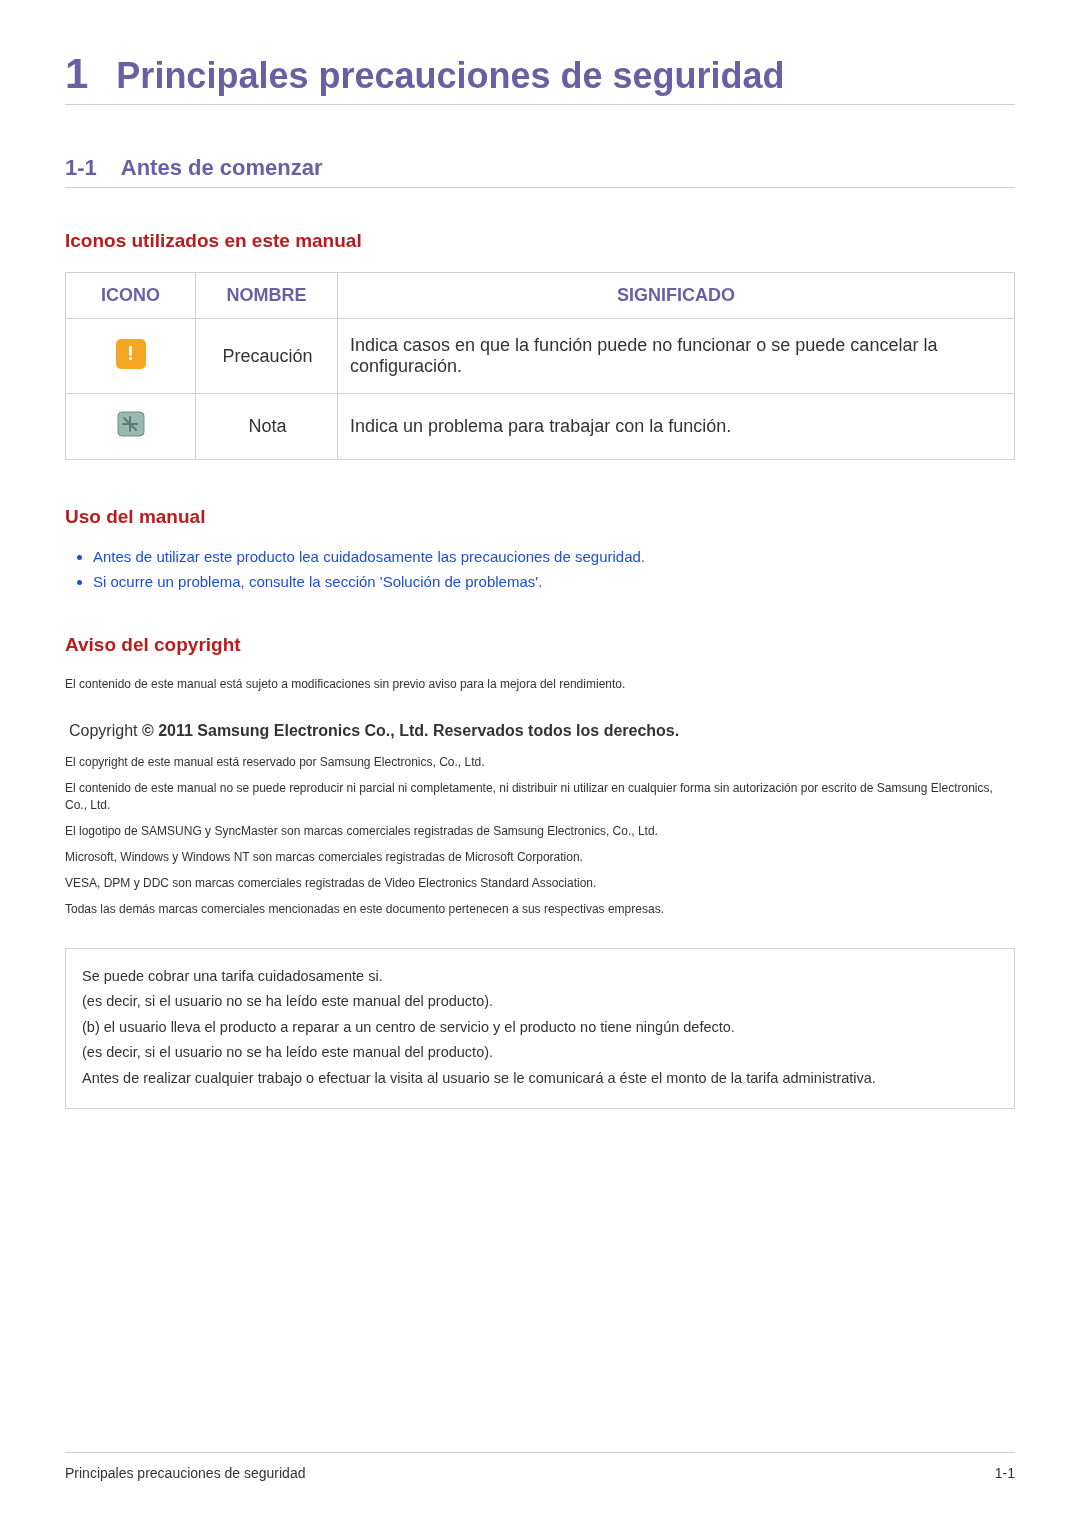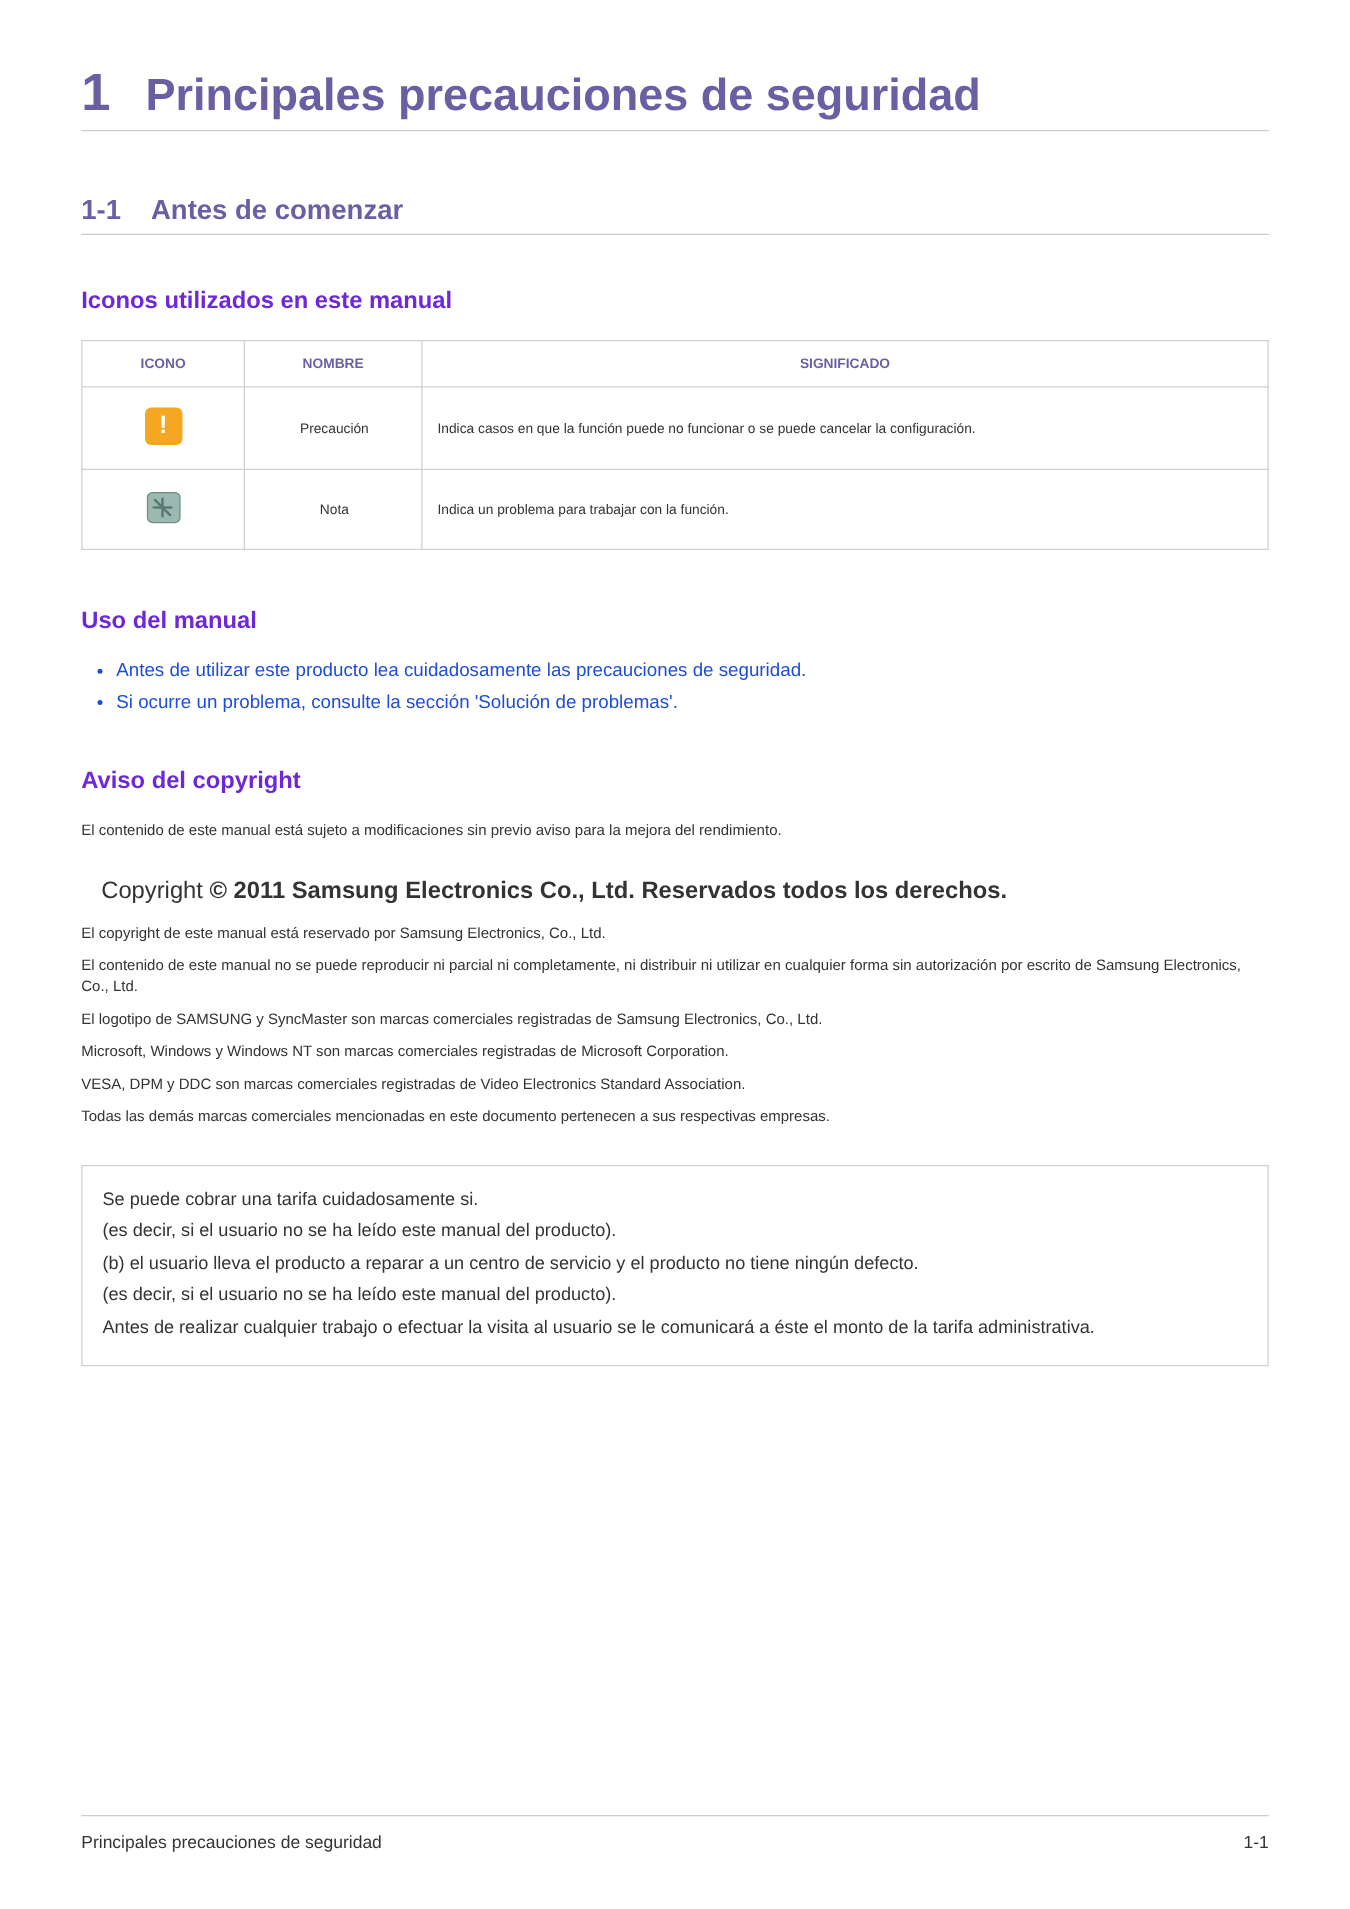--- a/index.html
+++ b/index.html
@@ -50,31 +50,31 @@
     color: #6b5fa4;
   }
   .section-title {
     font-size: 22px;
     font-weight: 700;
     color: #6b5fa4;
   }
   .sub-heading {
     font-size: 19px;
     font-weight: 700;
-    color: #6d28d9;
+    color: #b91c1c;
     margin: 0 0 20px 0;
   }
   table.icons {
     border-collapse: collapse;
     width: 100%;
     margin-bottom: 46px;
   }
   table.icons th, table.icons td {
     border: 1px solid #d0d0d0;
-    font-size: 11px;
+    font-size: 18px;
     text-align: left;
     vertical-align: middle;
   }
   table.icons th {
     color: #6b5fa4;
     font-weight: 700;
     text-align: center;
     padding: 12px 10px;
     background: #fff;
   }
@@ -124,22 +124,22 @@
     margin-bottom: 8px;
   }
   .para {
     font-size: 12px;
     color: #333;
     margin: 0 0 10px 0;
     line-height: 1.35;
   }
   .para-spaced { margin-bottom: 30px; }
   .copyright-line {
-    font-size: 19px;
-    margin: 0 0 14px 16px;
+    font-size: 16px;
+    margin: 0 0 14px 4px;
   }
   .copyright-line .bold { font-weight: 700; }
   .info-box {
     border: 1px solid #d0d0d0;
     padding: 12px 16px 14px 16px;
     margin-top: 30px;
   }
   .info-box p {
     font-size: 14.5px;
     color: #333;

